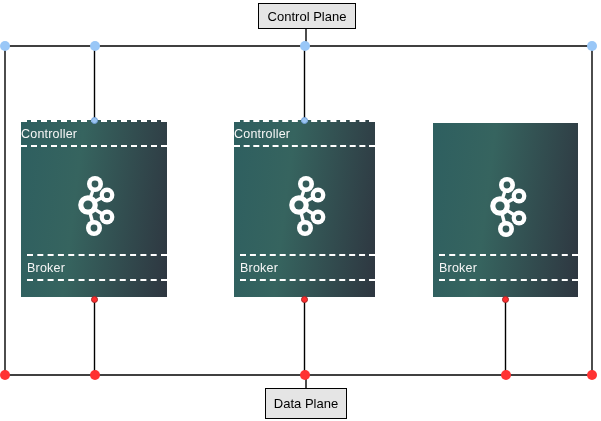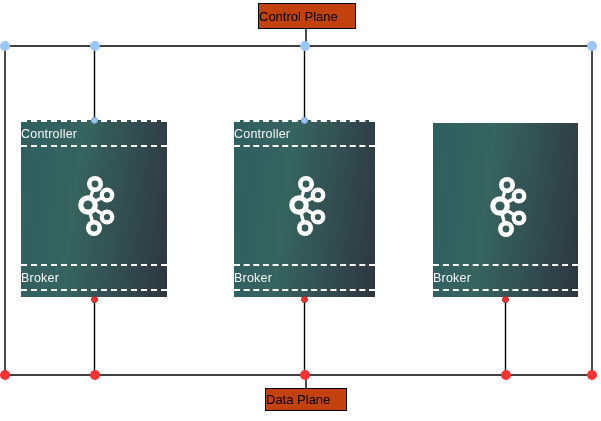--- a/index.html
+++ b/index.html
@@ -5,26 +5,26 @@
   html,body{margin:0;padding:0;background:#fff;}
   .canvas{
     position:relative;width:601px;height:421px;background:#ffffff;
     font-family:"Liberation Sans", sans-serif;overflow:hidden;
   }
   
   .wires{position:absolute;left:0;top:0;width:601px;height:421px;pointer-events:none;}
   .wires line{stroke:#000;stroke-width:1.4;}
   
   .plane-box{
-    position:absolute;background:#c2410c;border:1px solid #000;
-    display:flex;align-items:center;justify-content:flex-start;
+    position:absolute;background:#e5e5e5;border:1px solid #000;
+    display:flex;align-items:center;justify-content:center;
     font-size:13px;color:#000;box-sizing:border-box;z-index:4;
   }
   .plane-box.control{left:258px;top:3px;width:98px;height:26px;}
-  .plane-box.data{left:265px;top:388px;width:82px;height:23px;}
+  .plane-box.data{left:265px;top:388px;width:82px;height:31px;}
   
   .node{
     position:absolute;box-sizing:border-box;z-index:3;
     border:3px solid #ffffff;
     background:linear-gradient(97deg,#2e5f60 0%,#356membership 0,#2e3640 100%);
     background:linear-gradient(97deg,#2e5f60 0%,#36645f 38%,#2e3640 100%);
   }
   .node.no-controller{border-top:3px solid #ffffff;}
   .node.with-controller{border-top:none;}
   .node1{left:18px;top:120px;width:152px;height:180px;}
@@ -33,22 +33,22 @@
   .section{
     position:absolute;left:0;right:0;box-sizing:border-box;
     display:flex;align-items:center;justify-content:flex-start;
     color:#f7f7f7;font-size:12.5px;letter-spacing:.2px;
   }
   .section.controller{
     top:0;height:27px;
     border-top:2px dashed #ffffff;border-bottom:2px dashed #ffffff;
   }
   .section.broker{
-    bottom:6px;height:27px;
-    border-top:2px dashed #ffffff;border-bottom:2px dashed #ffffff;
+    bottom:16px;height:27px;
+    border-top:2px dashed #ffffff;border-bottom:2px dashed #ffffff;margin-left:6px;
   }
   .logo-zone{
     position:absolute;left:0;right:0;top:26px;bottom:31px;
     display:flex;align-items:center;justify-content:center;
   }
   
   .dot{position:absolute;border-radius:50%;z-index:5;box-sizing:border-box;}
   .dot.big{width:10px;height:10px;margin:-5px 0 0 -5px;}
   .dot.small{width:7px;height:7px;margin:-3.5px 0 0 -3.5px;}
   .dot.blue{background:#99c7f7;}

